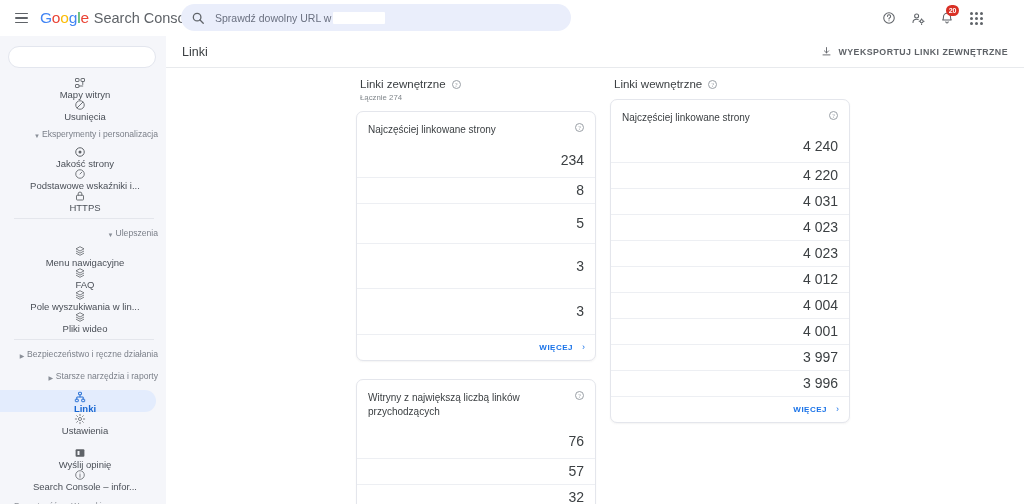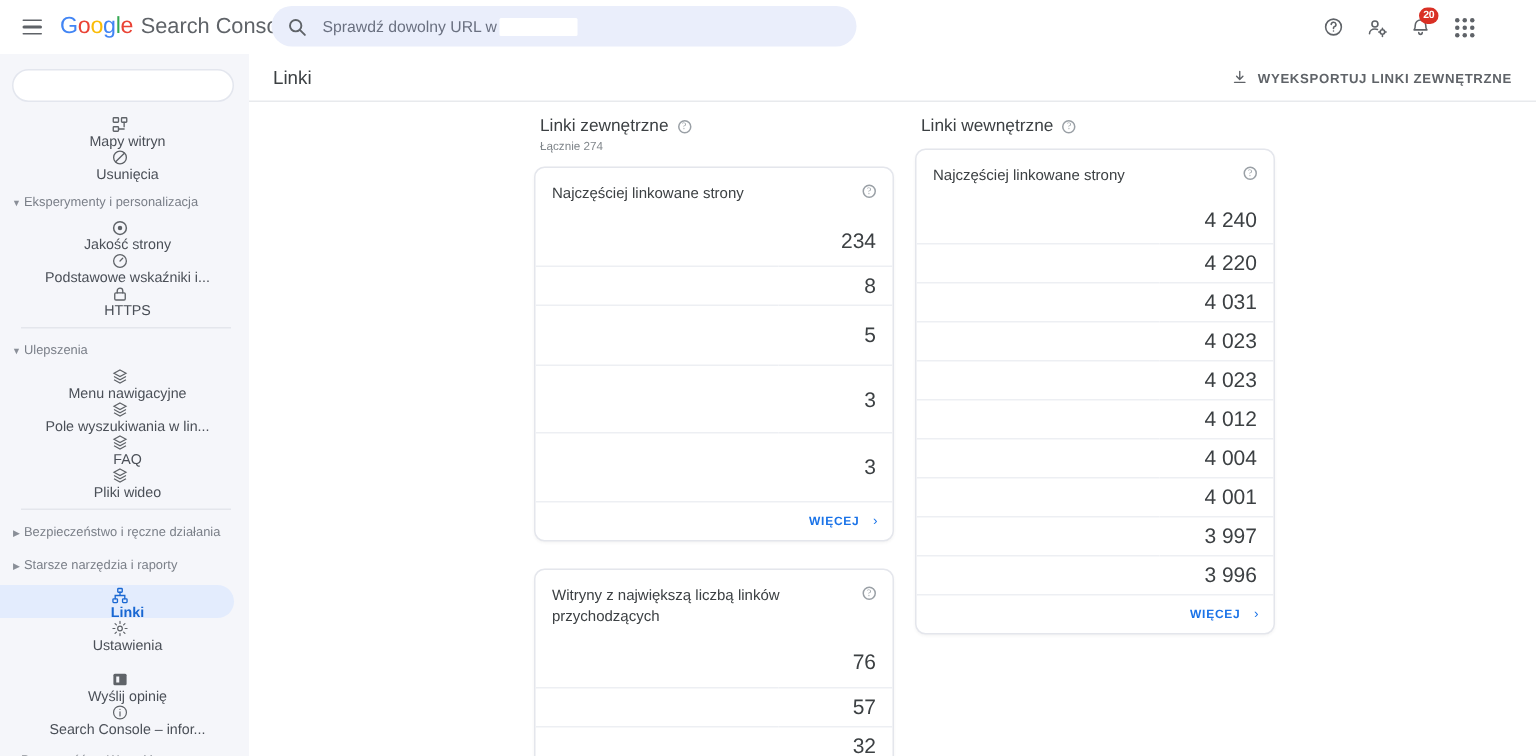--- a/index.html
+++ b/index.html
@@ -64,21 +64,21 @@
   .nav-item {
     display:flex; align-items:center; height:22px; padding-left:14px; margin:0 10px 0 0;
     border-top-right-radius:11px; border-bottom-right-radius:11px; cursor:pointer;
     font-size:9.5px; color:#4a4f57; white-space:nowrap;flex-direction:column;
   }
   .nav-item .ni { width:13px; height:13px; flex:0 0 13px; margin-right:11px; color:#5f6368; display:flex; align-items:center; justify-content:center;}
   .nav-item.active { background:#e3ecfd; color:#1967d2; font-weight:600; }
   .nav-item.active .ni { color:#1967d2; }
   .nav-group {
     display:flex; align-items:flex-start; padding-left:6px; margin:9px 8px 3px 0;
-    font-size:8.6px; color:#7a7f88; cursor:pointer; line-height:11px;
+    font-size:8.6px; color:#7a7f88; cursor:pointer; line-height:11px;justify-content:flex-end;
   }
   .nav-group .caret { width:10px; flex:0 0 10px; font-size:6px; color:#8a8f98; padding-top:2px; text-align:center;}
   .divider { height:1px; background:#e4e6ec; margin:7px 12px 3px 14px; }
   .sidebar-foot { margin-top:4px; }
   .legal { display:flex; gap:14px; padding-left:14px; font-size:8.4px; color:#8c9097; margin-top:11px; }
   .legal span { cursor:pointer; }
 
   
   .main { position:absolute; top:36px; left:166px; width:858px; height:468px; background:#ffffff; }
   .page-head {
@@ -275,31 +275,31 @@
       <span>Menu nawigacyjne</span>
     </div>
 
     <div class="nav-item">
       <span class="ni">
         <svg width="12" height="12" viewBox="0 0 24 24" fill="none" stroke="#5f6368" stroke-width="1.6">
           <path d="M12 3.4l8 4.3-8 4.3-8-4.3z"></path>
             <path d="M4 12l8 4.3 8-4.3M4 16.3l8 4.3 8-4.3"></path>
         </svg>
       </span>
-      <span>Pole wyszukiwania w lin...</span>
+      <span>FAQ</span>
     </div>
 
     <div class="nav-item">
       <span class="ni">
         <svg width="12" height="12" viewBox="0 0 24 24" fill="none" stroke="#5f6368" stroke-width="1.6">
           <path d="M12 3.4l8 4.3-8 4.3-8-4.3z"></path>
             <path d="M4 12l8 4.3 8-4.3M4 16.3l8 4.3 8-4.3"></path>
         </svg>
       </span>
-      <span>FAQ</span>
+      <span>Pole wyszukiwania w lin...</span>
     </div>
 
     <div class="nav-item">
       <span class="ni">
         <svg width="12" height="12" viewBox="0 0 24 24" fill="none" stroke="#5f6368" stroke-width="1.6">
           <path d="M12 3.4l8 4.3-8 4.3-8-4.3z"></path>
             <path d="M4 12l8 4.3 8-4.3M4 16.3l8 4.3 8-4.3"></path>
         </svg>
       </span>
       <span>Pliki wideo</span>

